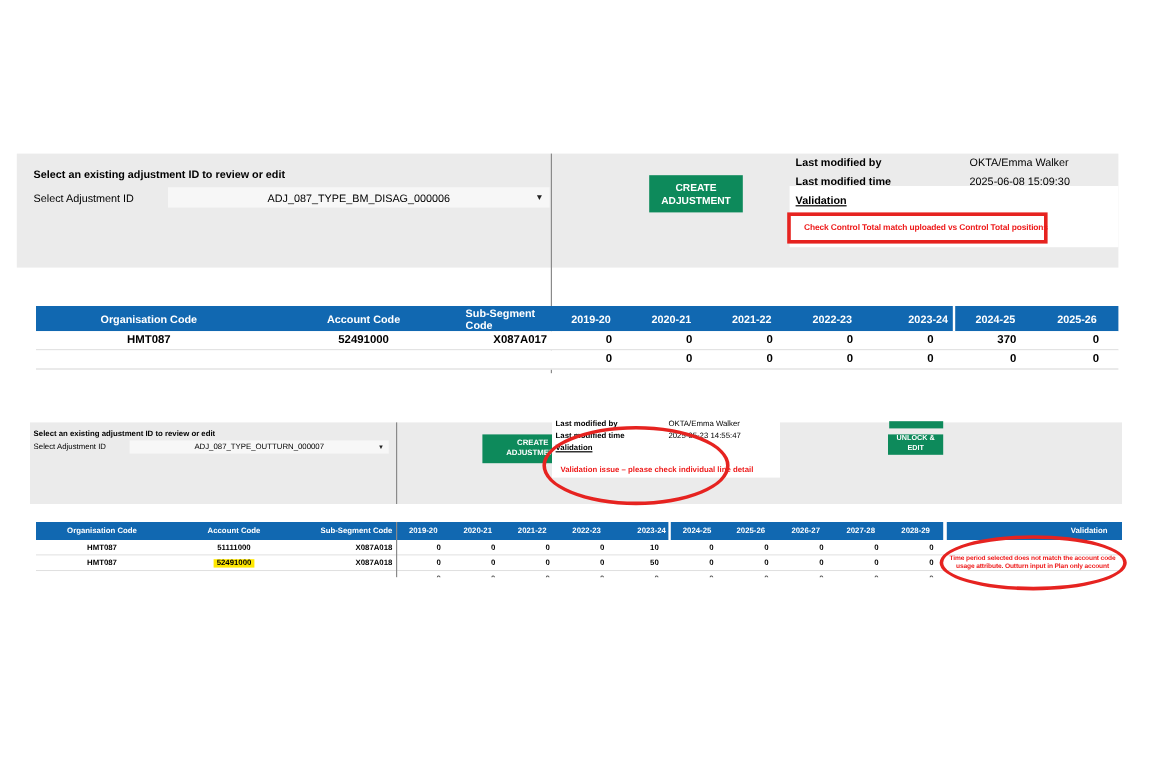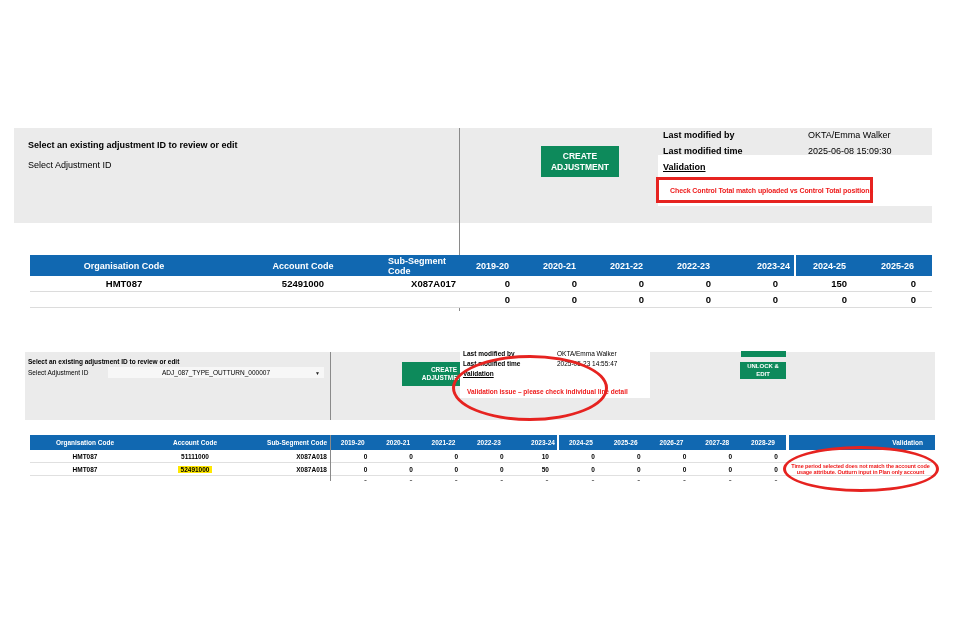--- a/index.html
+++ b/index.html
@@ -65,20 +65,24 @@
 </head>
 <body>
 
 <div class="canvas">
 
   <div class="abs panel" style="left:14px;top:128px;width:918px;height:95px;"></div>
 
   <div class="abs t-heading" style="left:28px;top:140px;">Select an existing adjustment ID to review or edit</div>
   <div class="abs t-label" style="left:28px;top:160px;">Select Adjustment ID</div>
 
+  <div class="dropdown" style="left:140px;top:156px;width:318px;height:17px;">
+    <span style="font-size:9px;">ADJ_087_TYPE_BM_DISAG_000006</span>
+    <span class="dd-arrow">▼</span>
+  </div>
 
   <div class="abs btn" style="left:541px;top:146px;width:66px;height:31px;font-size:8.5px;padding:0 6px;">CREATE ADJUSTMENT</div>
 
   <div class="abs whitebox" style="left:658px;top:155px;width:274px;height:51px;"></div>
 
   <div class="abs t-info-label" style="left:663px;top:130px;">Last modified by</div>
   <div class="abs t-info-value" style="left:808px;top:130px;">OKTA/Emma Walker</div>
   <div class="abs t-info-label" style="left:663px;top:146px;">Last modified time</div>
   <div class="abs t-info-value" style="left:808px;top:146px;">2025-06-08 15:09:30</div>
   <div class="abs t-info-label ul" style="left:663px;top:162px;">Validation</div>
@@ -104,21 +108,21 @@
     </div>
     <div class="trow drow">
       <div class="cell tt-c0">HMT087</div>
       <div class="cell tt-c1">52491000</div>
       <div class="cell tt-c2 ar">X087A017</div>
       <div class="cell tt-y">0</div>
       <div class="cell tt-y">0</div>
       <div class="cell tt-y">0</div>
       <div class="cell tt-y">0</div>
       <div class="cell tt-y">0</div>
-      <div class="cell tt-y5">150</div>
+      <div class="cell tt-y5">370</div>
       <div class="cell tt-y6">0</div>
     </div>
     <div class="trow drow">
       <div class="cell tt-c0"></div>
       <div class="cell tt-c1"></div>
       <div class="cell tt-c2 ar"></div>
       <div class="cell tt-y">0</div>
       <div class="cell tt-y">0</div>
       <div class="cell tt-y">0</div>
       <div class="cell tt-y">0</div>

